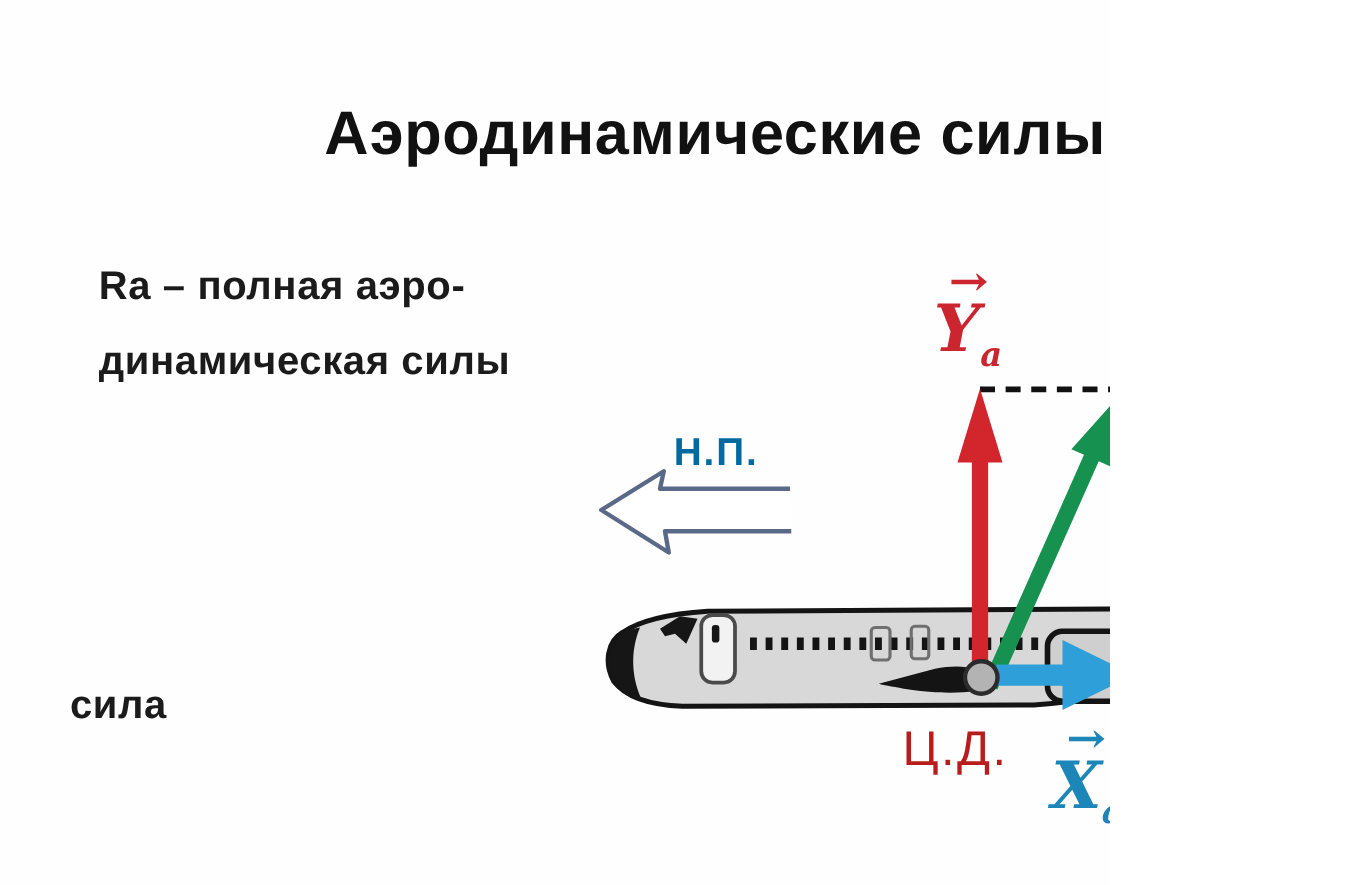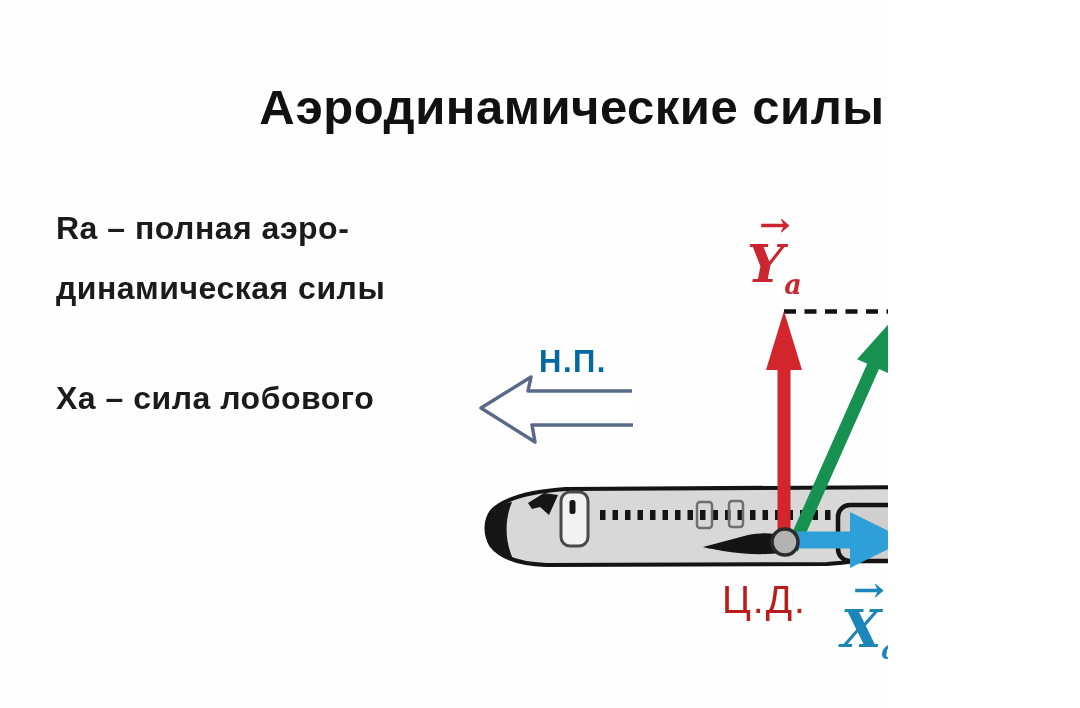--- a/index.html
+++ b/index.html
@@ -9,21 +9,21 @@
   }
   .title{
     position:absolute;top:79px;left:64px;width:1016px;margin:0;
     text-align:center;font-size:49px;font-weight:bold;color:#111;
     letter-spacing:0.5px;
   }
   .legend-block{
     position:absolute;left:56px;font-size:32px;font-weight:bold;
     color:#1b1b1b;line-height:60px;letter-spacing:0.5px;white-space:nowrap;
   }
-  .legend-ra{top:198px;}
+  .legend-ra{top:198px;margin-left:23px;}
   .legend-xa{top:368px;}
   .legend-ya{top:533px;}
   .diagram-svg{position:absolute;left:0;top:0;}
   .flow-label{
     position:absolute;left:539px;top:344px;font-size:31px;font-weight:bold;
     color:#0369a1;letter-spacing:1.5px;
   }
   .cp-label{
     position:absolute;left:722px;top:578px;font-size:39px;font-weight:normal;
     color:#b91c1c;letter-spacing:2px;
@@ -47,23 +47,23 @@
 
 <div class="stage">
 
   <h1 class="title">Аэродинамические силы</h1>
 
   <div class="legend-block legend-ra">
     <div>Ra – полная аэро-</div>
     <div>динамическая силы</div>
   </div>
   <div class="legend-block legend-xa">
-    <div>Xa – сила лобового</div>
   </div>
   <div class="legend-block legend-ya">
+    <div>сила</div>
   </div>
 
   <svg class="diagram-svg" width="1080" height="708" viewBox="0 0 1080 708">
 
     <path d="M 632 391 L 528 391 L 531 377 L 481 408 L 535 442 L 532 425 L 633 425" fill="#ffffff" stroke="#5a6988" stroke-width="3.5" stroke-linejoin="round"></path>
 
     <path d="M 920 490 L 978 412 C 985 402 997 400 1009 406 L 1054 429 L 1043 434 L 999 503 C 972 510 941 503 920 490 Z" fill="#d8d8d8" stroke="#141414" stroke-width="4" stroke-linejoin="round"></path>
     <path d="M 982 416 C 996 400 1020 403 1040 414 C 1055 422 1068 429 1078 433 C 1060 434 1030 428 1005 422 C 993 419 985 417 982 416 Z" fill="#d8d8d8" stroke="#141414" stroke-width="3.5" stroke-linejoin="round"></path>
     <line x1="1045" y1="420" x2="1080" y2="429" stroke="#141414" stroke-width="3.5"></line>
     <line x1="972" y1="488" x2="1026" y2="420" stroke="#909090" stroke-width="3" stroke-dasharray="3 12"></line>

